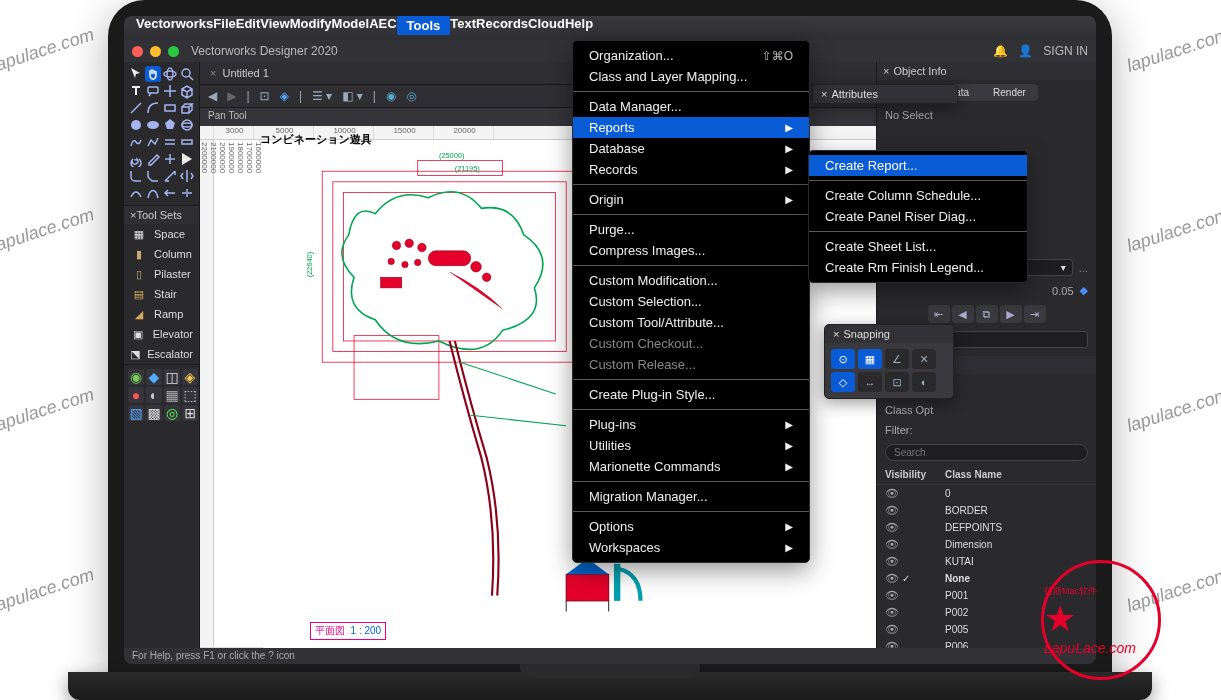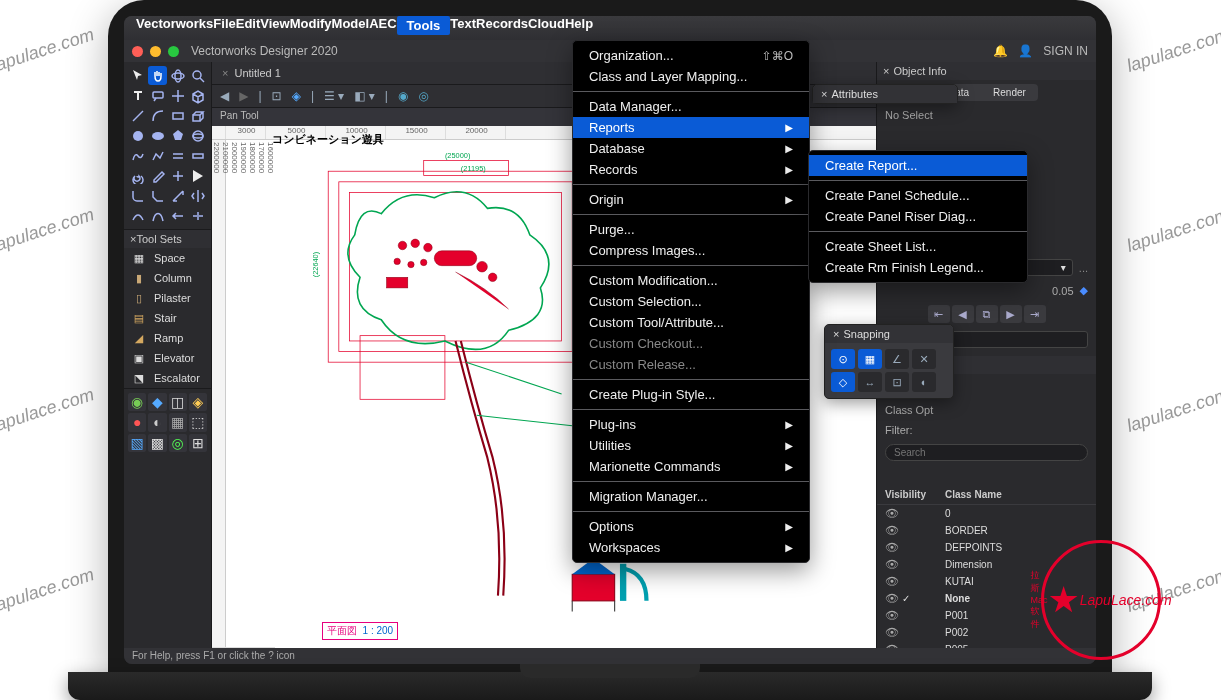--- a/index.html
+++ b/index.html
@@ -22,21 +22,21 @@
 .titlebar { height: 22px; background: #323236; display: flex; align-items: center; padding: 0 8px; font-size: 12px; color: #bbb; }
 .traffic { display: flex; gap: 7px; margin-right: 12px; }
 .traffic div { width: 11px; height: 11px; border-radius: 50%; }
 .traffic-close { background: #ff5f57; }
 .traffic-min { background: #febc2e; }
 .traffic-max { background: #28c840; }
 .titlebar .right { margin-left: auto; display: flex; gap: 10px; align-items: center; }
 
 .workspace { display: flex; height: calc(100% - 46px - 16px); }
 
-.left-panel { width: 88px; background: #2a2a2d; border-right: 1px solid #1a1a1c; display: flex; flex-direction: column; }
+.left-panel { width: 76px; background: #2a2a2d; border-right: 1px solid #1a1a1c; display: flex; flex-direction: column; }
 
 .tool-grid { display: grid; grid-template-columns: repeat(4, 1fr); gap: 1px; padding: 4px; }
 .tool-cell { aspect-ratio: 1; display: flex; align-items: center; justify-content: center; color: #aab7e8; cursor: pointer; }
 .tool-cell svg { width: 16px; height: 16px; stroke: #a5b4f0; fill: none; stroke-width: 1.5; }
 .tool-cell.active { background: #0a5bd6; border-radius: 3px; }
 
 .toolsets-header { background: #2f2f33; padding: 3px 6px; font-size: 11px; color: #ccc; border-top: 1px solid #1a1a1c; }
 .toolset-item { display: flex; align-items: center; gap: 6px; padding: 3px 6px; font-size: 11px; color: #ddd; cursor: pointer; }
 .toolset-icon { width: 18px; height: 14px; display: flex; align-items: center; justify-content: center; }
 
@@ -66,21 +66,21 @@
 .tab-pill.active { background: #0a5bd6; color: #fff; }
 .tab-pill:first-child { border-radius: 4px 0 0 4px; }
 .tab-pill:last-child { border-radius: 0 4px 4px 0; }
 .pal-row { padding: 4px 8px; display: flex; align-items: center; gap: 6px; color: #aaa; }
 .pal-sel { flex: 1; background: #1e1e21; border: 1px solid #444; border-radius: 3px; padding: 2px 6px; color: #ddd; font-size: 10px; display: flex; justify-content: space-between; }
 .nav-btns { display: flex; gap: 2px; padding: 4px 8px; }
 .nav-btn { width: 22px; height: 18px; background: #3a3a3e; border-radius: 3px; display: flex; align-items: center; justify-content: center; color: #aac; font-size: 11px; }
 .nav-btn.active { background: #0a5bd6; }
 .search-row { padding: 4px 8px; }
 .search-input { width: 100%; background: #1e1e21; border: 1px solid #444; border-radius: 10px; padding: 2px 8px; color: #888; font-size: 10px; }
-.class-header { display: flex; padding: 4px 8px; font-size: 10px; color: #ccc; font-weight: 600; border-bottom: 1px solid #3a3a3e; margin-top: 20px; }
+.class-header { display: flex; padding: 4px 8px; font-size: 10px; color: #ccc; font-weight: 600; border-bottom: 1px solid #3a3a3e; }
 .class-header div:first-child { width: 60px; }
 .class-list { flex: 1; overflow: hidden; }
 .class-row { display: flex; padding: 2px 8px; font-size: 10px; color: #ddd; align-items: center; }
 .class-row .vis { width: 60px; display: flex; gap: 3px; align-items: center; }
 .class-row .eye { color: #aaa; font-size: 11px; }
 .class-row.bold .name { font-weight: bold; }
 
 .statusbar { height: 16px; background: #323236; padding: 2px 8px; font-size: 10px; color: #aaa; }
 
 
@@ -90,21 +90,21 @@
 .dropdown-item.disabled { color: #888; }
 .dropdown-sep { height: 1px; background: #5a5a5e; margin: 4px 0; }
 .dropdown-item .shortcut { color: #bbb; margin-left: 24px; font-size: 12px; }
 .dropdown-item .arrow { margin-left: 24px; font-size: 10px; }
 .dropdown-item.highlighted .shortcut, .dropdown-item.highlighted .arrow { color: #fff; }
 
 .submenu { position: absolute; left: 684px; top: 102px; width: 220px; margin-top: 32px; }
 
 .watermark-bottom { position: absolute; bottom: 12px; left: 50%; transform: translateX(-50%); color: #ccc; font-size: 18px; font-style: italic; z-index: 0; }
 
-.stamp { position: absolute; right: 60px; bottom: 40px; width: 120px; height: 120px; border: 3px solid #e4002b; border-radius: 50%; display: flex; flex-direction: row; align-items: center; justify-content: center; z-index: 50; color: #e4002b; font-size: 12px; }
+.stamp { position: absolute; right: 60px; bottom: 20px; width: 120px; height: 120px; border: 3px solid #e4002b; border-radius: 50%; display: flex; flex-direction: column; justify-content: center; z-index: 50; color: #e4002b; font-size: 12px; }
 .stamp .star { font-size: 36px; }
 .stamp .txt { font-size: 14px; font-style: italic; }
 
 .floating-palette { position: absolute; background: #3a3a3e; border: 1px solid #222; border-radius: 5px; box-shadow: 0 4px 16px rgba(0,0,0,0.4); z-index: 60; font-size: 11px; color: #ddd; }
 .fp-header { padding: 3px 8px; background: #323236; border-radius: 5px 5px 0 0; display: flex; align-items: center; gap: 4px; }
 .fp-body { padding: 6px; }
 .snap-grid { display: grid; grid-template-columns: repeat(4, 24px); gap: 3px; }
 .snap-cell { width: 24px; height: 20px; background: #2a2a2d; border-radius: 3px; display: flex; align-items: center; justify-content: center; color: #9ab; }
 .snap-cell.on { background: #0a5bd6; color: #fff; }
 </style>
@@ -690,21 +690,21 @@
             <span class="arrow">▶</span>
           </div>
         </div>
 
       <div class="dropdown submenu" id="reports-dd">
           <div class="dropdown-item highlighted">
             <span>Create Report...</span>
           </div>
           <div class="dropdown-sep"></div>
           <div class="dropdown-item">
-            <span>Create Panel Schedule...</span>
+            <span>Create Column Schedule...</span>
           </div>
           <div class="dropdown-item">
             <span>Create Panel Riser Diag...</span>
           </div>
           <div class="dropdown-sep"></div>
           <div class="dropdown-item">
             <span>Create Sheet List...</span>
           </div>
           <div class="dropdown-item">
             <span>Create Rm Finish Legend...</span>

